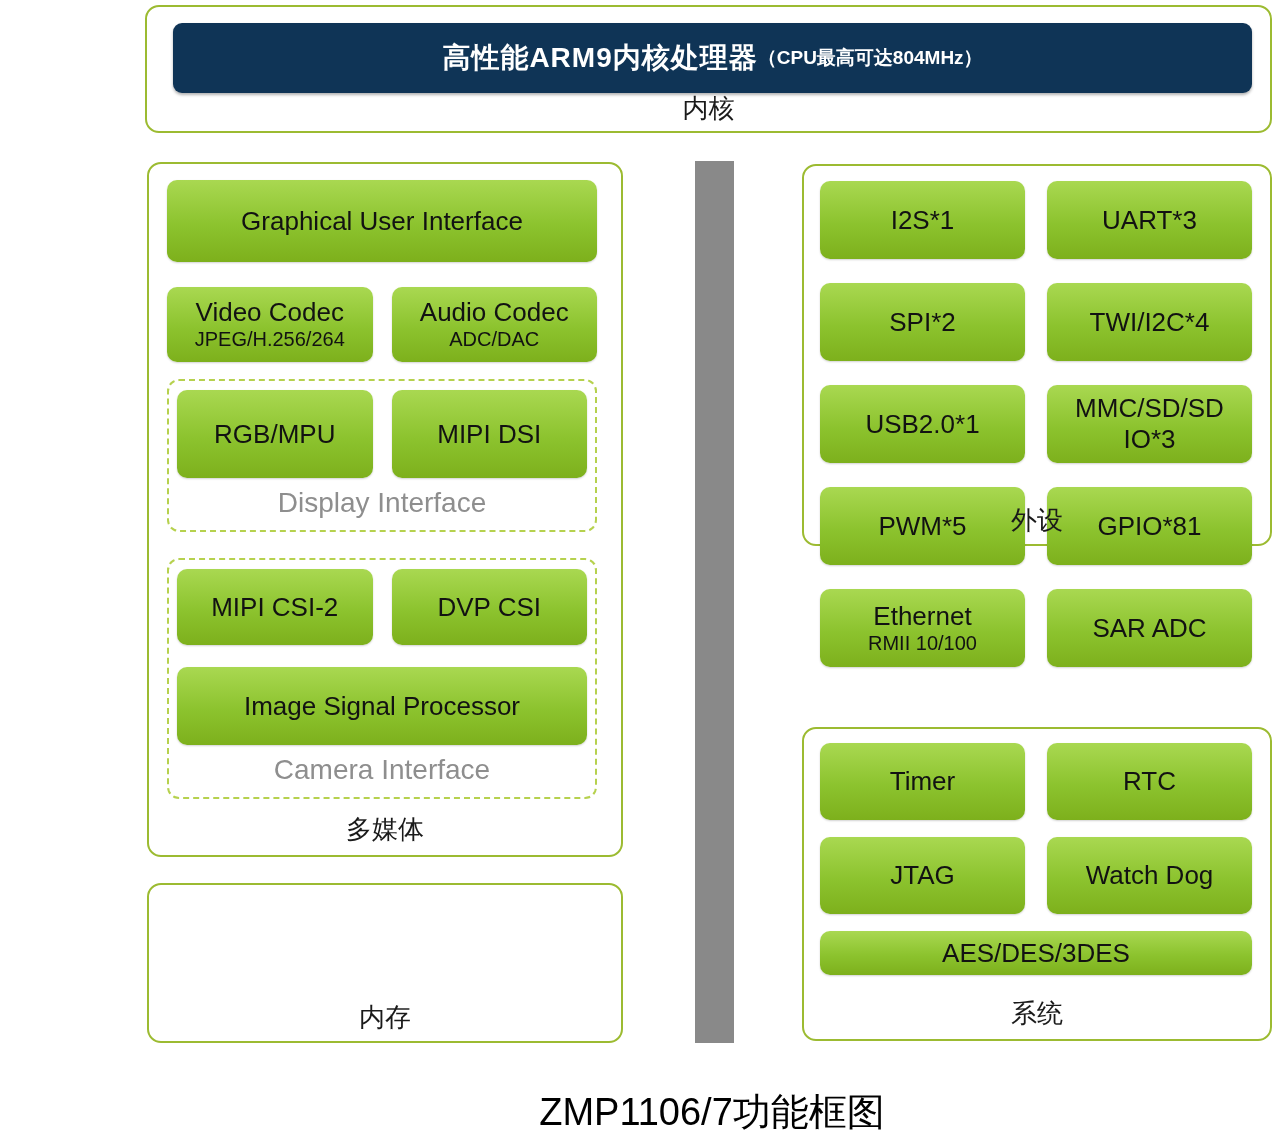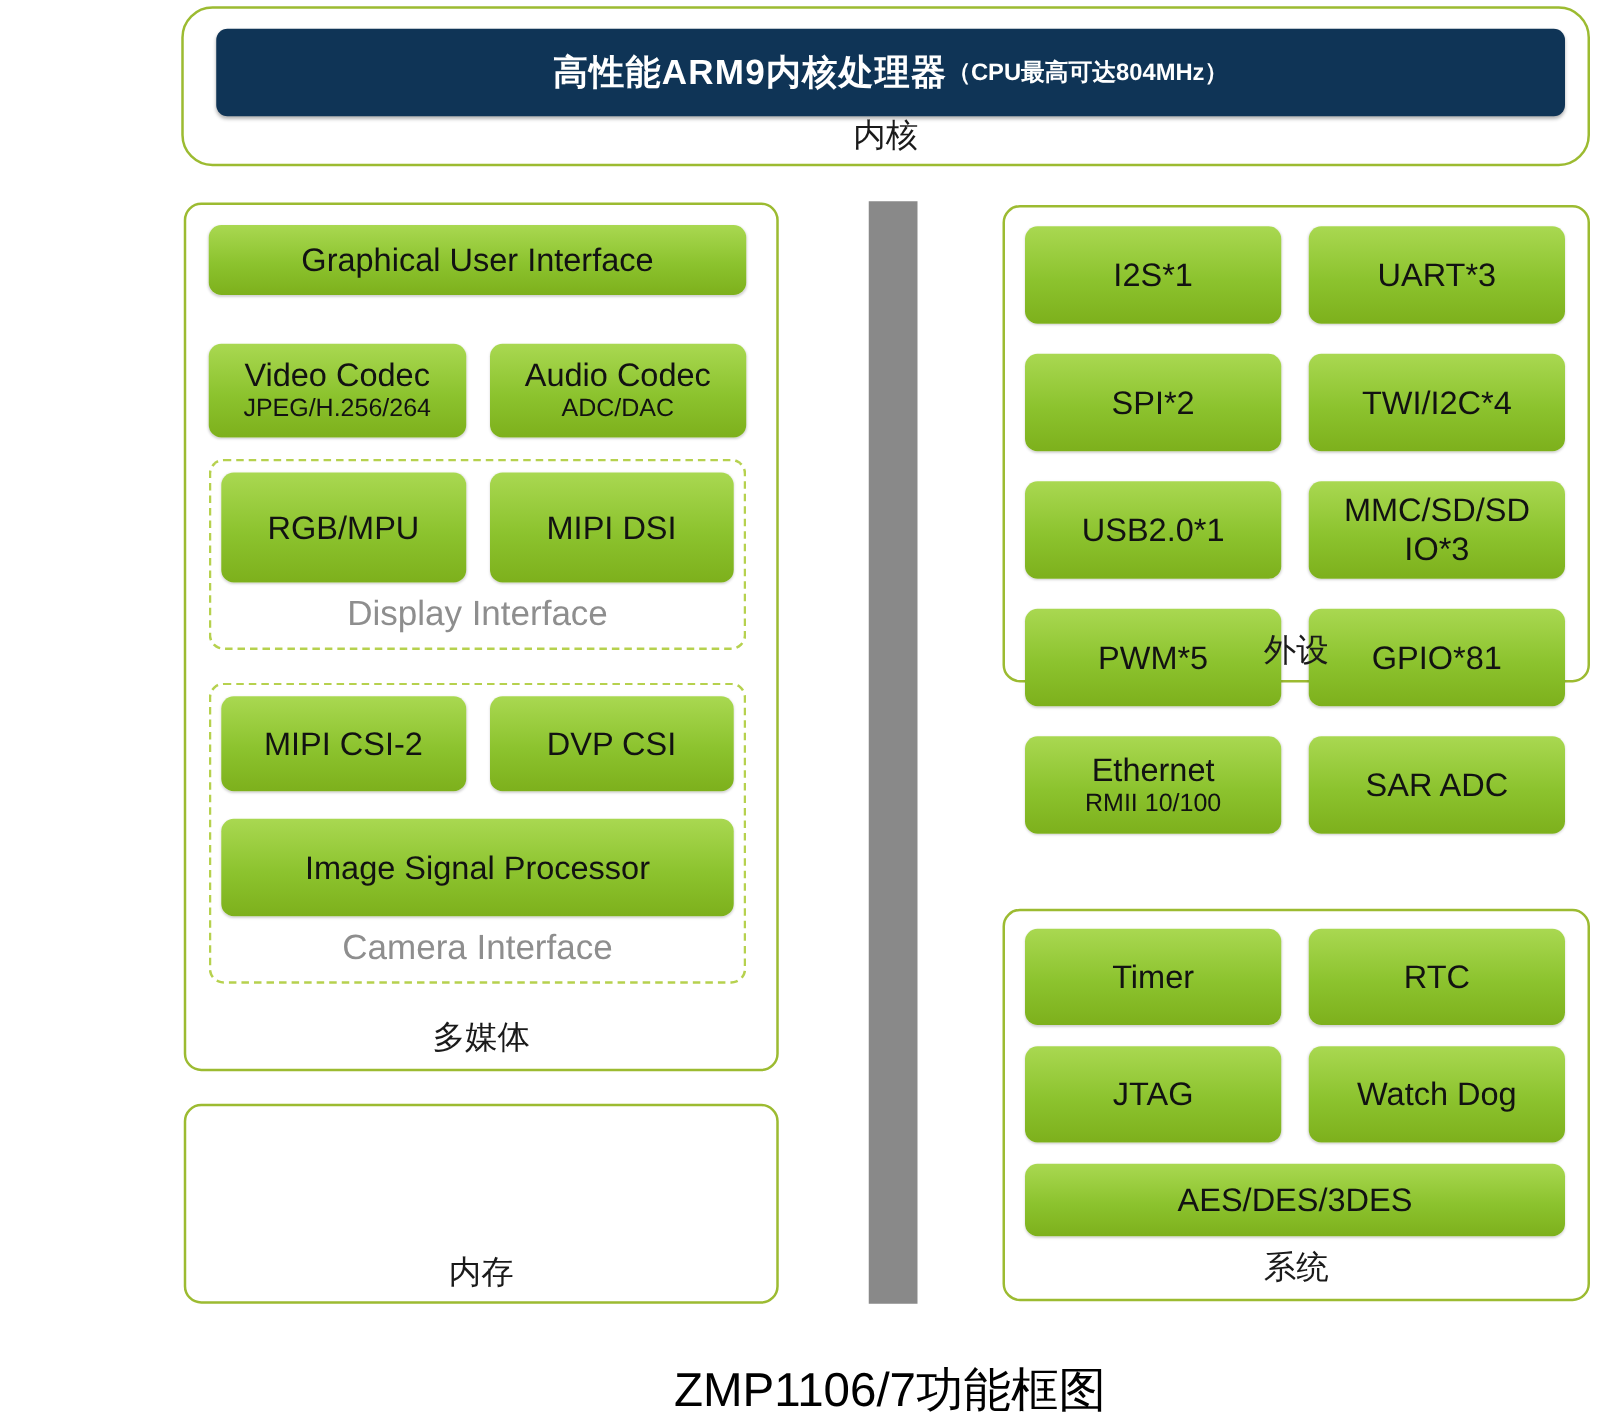--- a/index.html
+++ b/index.html
@@ -5,21 +5,21 @@
   html,body{margin:0;padding:0;background:#ffffff;}
   .stage{
     position:relative;width:1280px;height:1135px;background:#ffffff;
     font-family:"Liberation Sans","DejaVu Sans",sans-serif;color:#121212;
     overflow:hidden;
   }
   .panel{position:absolute;border:2px solid #9cbb31;border-radius:14px;background:#ffffff;box-sizing:border-box;}
   .panel-label{position:absolute;left:0;right:0;bottom:8px;text-align:center;font-size:26px;color:#1a1a1a;}
 
   
-  .kernel{left:145px;top:5px;width:1127px;height:128px;border-radius:25px;}
+  .kernel{left:145px;top:5px;width:1127px;height:128px;}
   .cpu-bar{
     position:absolute;left:26px;right:18px;top:16px;height:70px;
     background:#0f3456;border-radius:9px;color:#ffffff;
     display:flex;align-items:center;justify-content:center;
     box-shadow:0 2px 3px rgba(0,0,0,.30);
   }
   .cpu-title{font-size:28px;font-weight:bold;letter-spacing:1px;}
   .cpu-sub{font-size:19px;font-weight:bold;}
   .kernel .panel-label{bottom:5px;}
 
@@ -32,24 +32,24 @@
     border-radius:10px;color:#121212;
     display:flex;flex-direction:column;align-items:center;justify-content:center;
     font-size:26px;line-height:1.18;text-align:center;
     box-shadow:0 1px 2px rgba(0,0,0,.18);
   }
   .blk .sub{font-size:20px;}
 
   
   .multimedia{left:147px;top:162px;width:476px;height:695px;}
   .mm-inner{position:absolute;left:18px;right:24px;top:16px;}
-  .gui{height:56px;}
+  .gui{height:82px;}
   .row{display:flex;gap:19px;}
   .row .blk{flex:1;}
-  .codec{margin-top:39px;}
+  .codec{margin-top:25px;}
   .codec .blk{height:75px;}
   .dashed{border:2px dashed #b6d14e;border-radius:12px;margin-top:17px;padding:9px 8px 0;}
   .display-group .row .blk{height:88px;text-align:right;}
   .group-label{text-align:center;font-size:28px;color:#8e8e8e;padding:9px 0 11px;}
   .camera-group{margin-top:26px;}
   .camera-group .row .blk{height:76px;}
   .isp{margin-top:22px;height:78px;}
 
   
   .memory{left:147px;top:883px;width:476px;height:160px;}
@@ -59,21 +59,21 @@
   
   .peripherals{left:802px;top:164px;width:470px;height:382px;}
   .pgrid{position:absolute;left:16px;right:18px;top:15px;display:grid;grid-template-columns:1fr 1fr;column-gap:22px;row-gap:24px;}
   .pgrid .blk{height:78px;}
   .peripherals .panel-label{bottom:6px;}
 
   
   .system{left:802px;top:727px;width:470px;height:314px;}
   .sgrid{position:absolute;left:16px;right:18px;top:14px;display:grid;grid-template-columns:1fr 1fr;column-gap:22px;row-gap:17px;}
   .sgrid .blk{height:77px;}
-  .aes{position:absolute;left:16px;right:18px;top:202px;height:58px;}
+  .aes{position:absolute;left:16px;right:18px;top:202px;height:44px;}
   .system .panel-label{bottom:8px;}
 
   
   .caption{position:absolute;left:712px;top:1087px;transform:translateX(-50%);font-size:38px;color:#000000;white-space:nowrap;}
 </style>
 </head>
 <body>
 
 <div class="stage">
 

